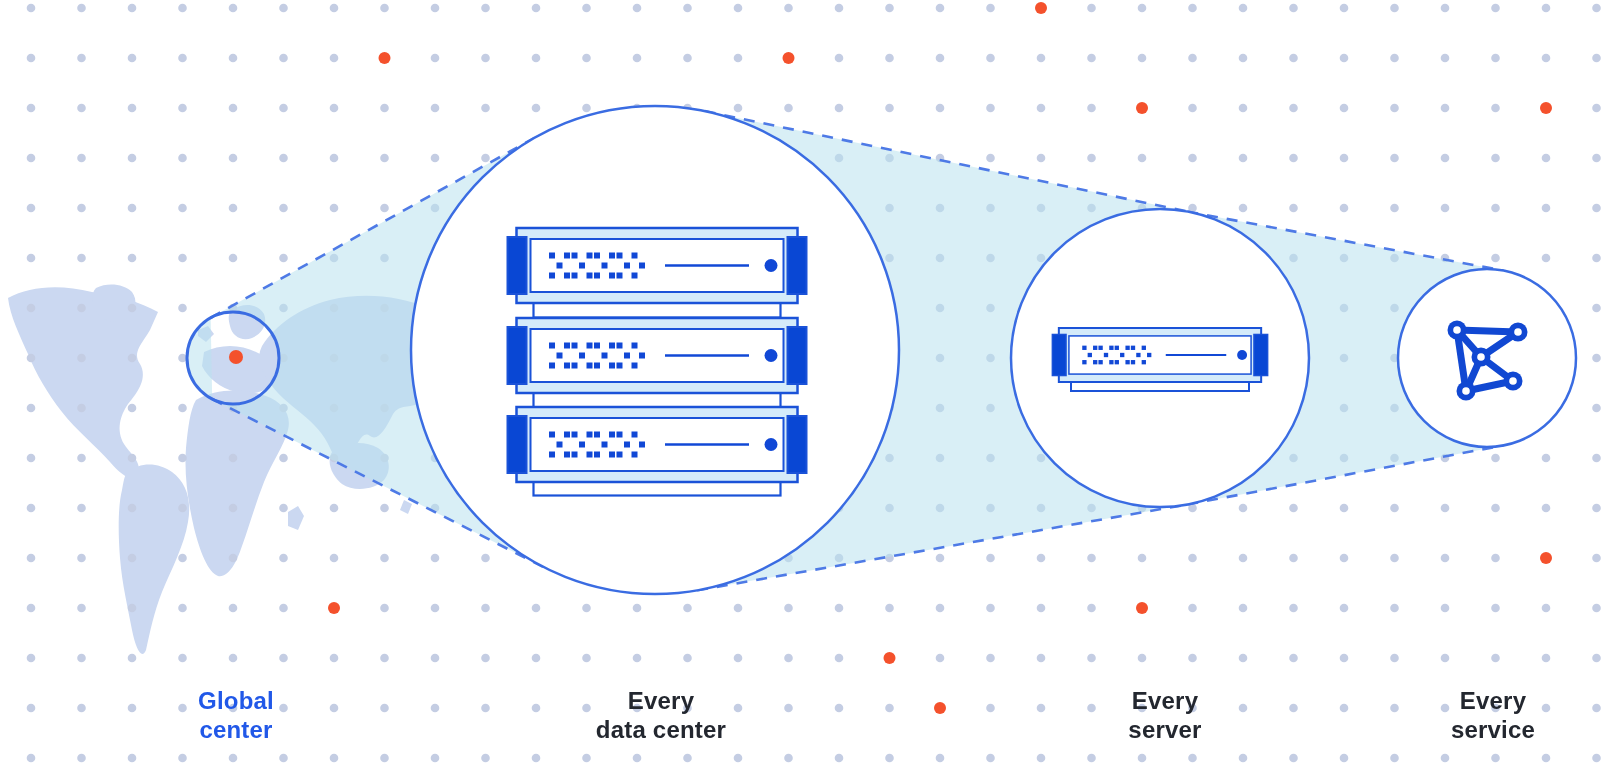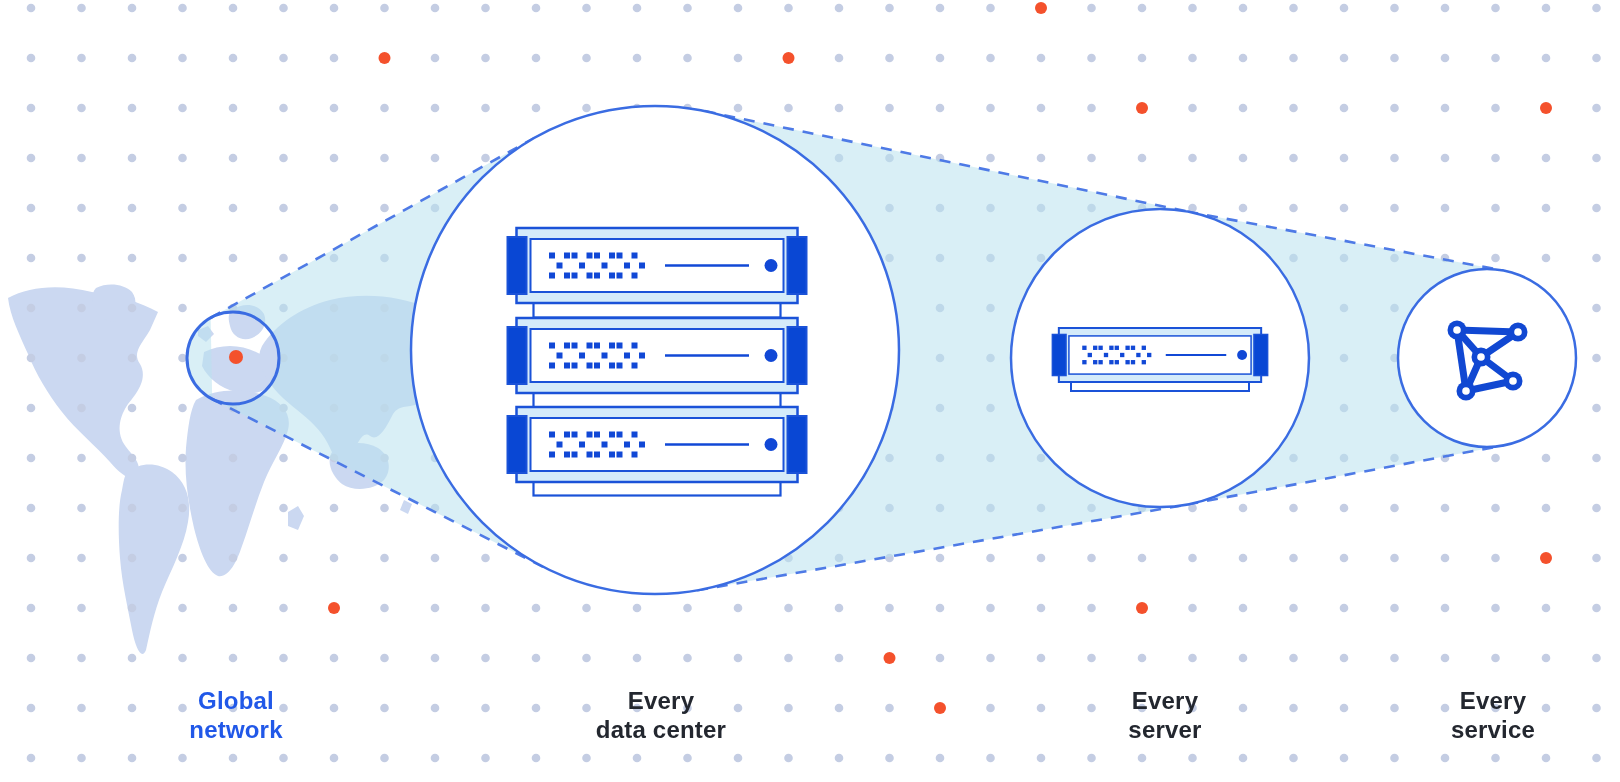--- a/index.html
+++ b/index.html
@@ -708,20 +708,20 @@
         <circle cx="1481" cy="357" r="9.5" fill="#1148d2"></circle>
         <circle cx="1481" cy="357" r="3.8" fill="#ffffff"></circle>
         <circle cx="1466" cy="391" r="9.5" fill="#1148d2"></circle>
         <circle cx="1466" cy="391" r="3.8" fill="#ffffff"></circle>
         <circle cx="1513" cy="381" r="9.5" fill="#1148d2"></circle>
         <circle cx="1513" cy="381" r="3.8" fill="#ffffff"></circle>
       </g>
     </svg>
 
   <div class="stage-label" id="label-0" style="left: 116px; color: rgb(33, 88, 232);">Global
-network</div>
+center</div>
   <div class="stage-label" id="label-1" style="left: 541px; color: rgb(35, 39, 47);">Every
 data center</div>
   <div class="stage-label" id="label-2" style="left: 1045px; color: rgb(35, 39, 47);">Every
 server</div>
   <div class="stage-label" id="label-3" style="left: 1373px; color: rgb(35, 39, 47);">Every
 service</div>
 </div>
 
 </body></html>

